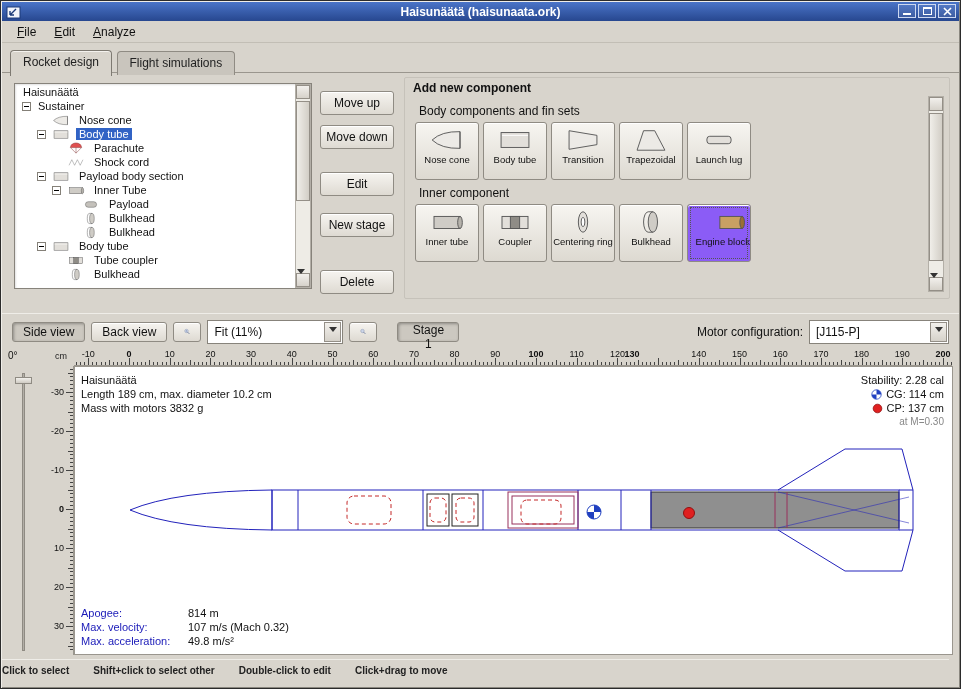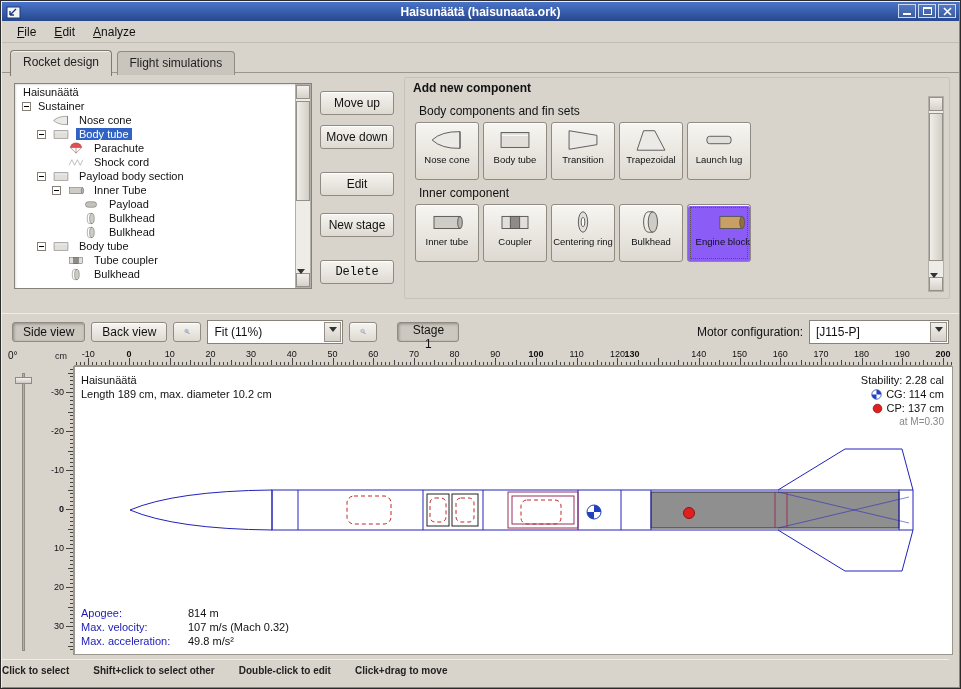--- a/index.html
+++ b/index.html
@@ -277,21 +277,21 @@
         <span class="sb-btn sb-up"><span class="arr-up"></span></span>
         <span class="sb-thumb" style="top:16px;height:100px;"></span>
         <span class="sb-btn sb-down"><span class="arr-down"></span></span>
       </div>
     </div>
 
     <button class="btn actbtn" style="top:18px;">Move up</button>
     <button class="btn actbtn" style="top:52px;">Move down</button>
     <button class="btn actbtn" style="top:99px;">Edit</button>
     <button class="btn actbtn" style="top:140px;">New stage</button>
-    <button class="btn actbtn" style="top:187px;font-family:Liberation Mono, monospace;">Delete</button>
+    <button class="btn actbtn" style="top:197px;">Delete</button>
 
     <div class="add-comp">
       <div class="add-comp-title">Add new component</div>
       <div class="comp-sections">
           <div class="comp-section-label">Body components and fin sets</div>
           <div class="comp-row">
             <button class="comp-btn">
               <span class="comp-icon"><svg viewBox="0 0 36 28">
                   <path d="M2,14 Q12,4.5 32,5 L32,23 Q12,23.5 2,14 Z" fill="#eceae6" stroke="#555"></path>
                   <line x1="32" y1="5" x2="32" y2="23" stroke="#555"></line>
@@ -784,20 +784,21 @@
           <path d="M519,145 L519,138 A7,7 0 0 1 526,145 Z" fill="#2040c0"></path>
           <path d="M519,145 L519,152 A7,7 0 0 1 512,145 Z" fill="#2040c0"></path>
         </g>
 
         <circle cx="614" cy="146" r="5.5" fill="#e02020" stroke="#901010"></circle>
       </svg>
 
       <div class="info">
         <div>Haisunäätä</div>
         <div>Length 189 cm, max. diameter 10.2 cm</div>
+        <div>Mass with motors 3832 g</div>
       </div>
 
       <div class="stab">
         <div>Stability: 2.28 cal</div>
         <div class="stab-row">
           <svg width="11" height="11" viewBox="0 0 14 14">
               <circle cx="7" cy="7" r="6" fill="#fff" stroke="#2040c0"></circle>
               <path d="M7,7 L7,1 A6,6 0 0 1 13,7 Z" fill="#2040c0"></path>
               <path d="M7,7 L7,13 A6,6 0 0 1 1,7 Z" fill="#2040c0"></path>
             </svg>

